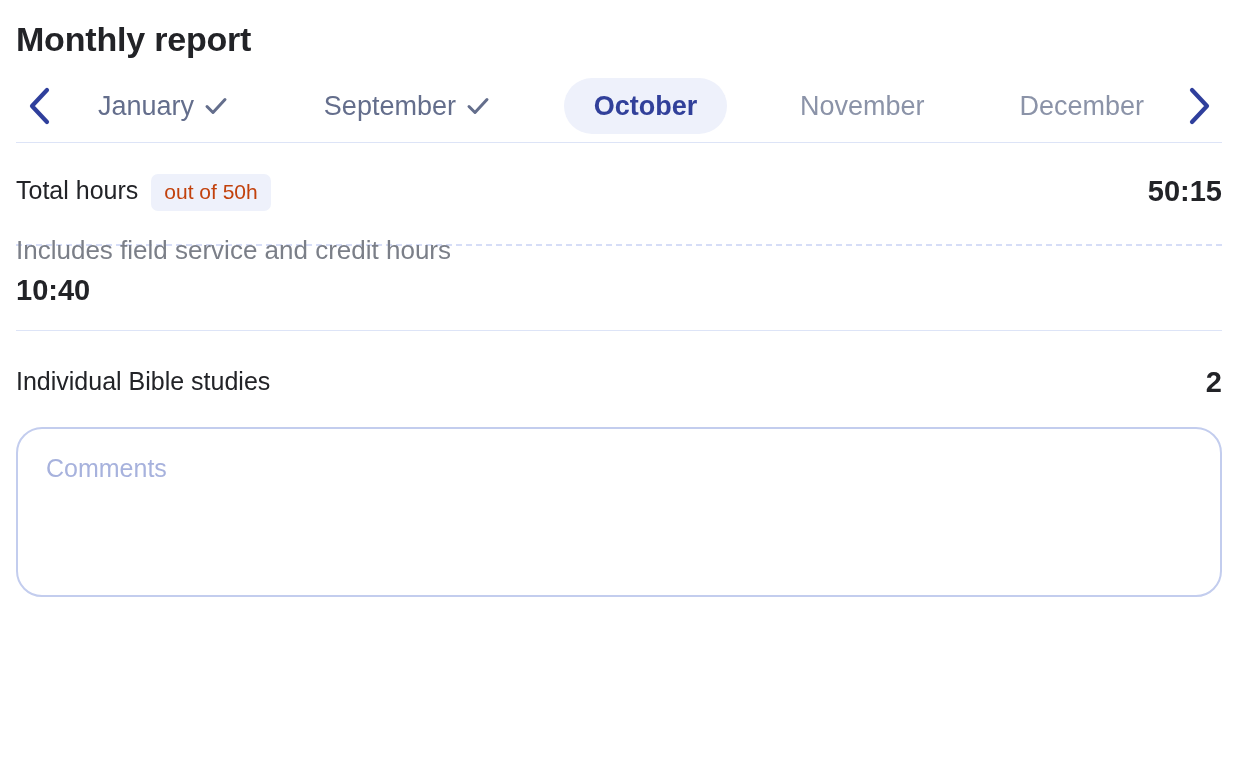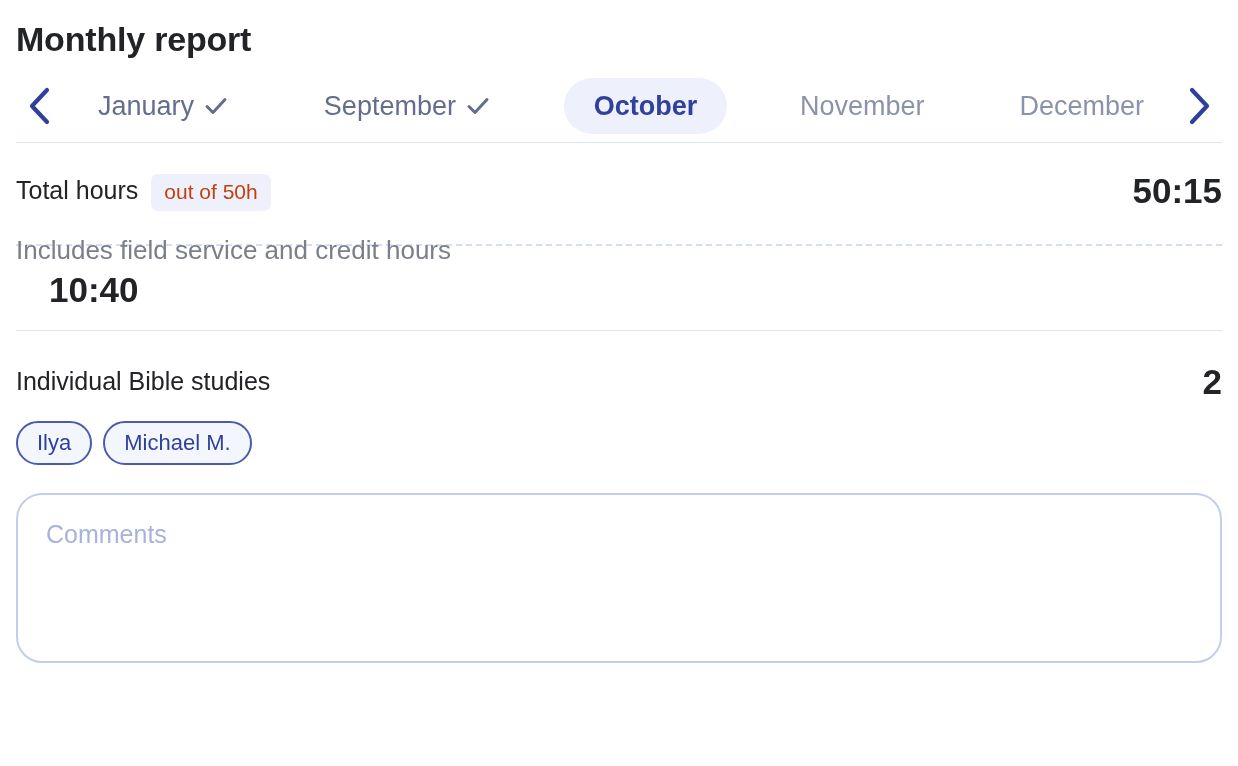--- a/index.html
+++ b/index.html
@@ -116,28 +116,27 @@
     line-height: 32px;
     color: #222327;
   }
   .row-sub {
     font-size: 26px;
     line-height: 28px;
     color: #7b7f88;
     margin-top: 25px;
   }
   .row-value {
-    font-size: 35px;
+    font-size: 29px;
     font-weight: 700;
     color: #222327;
     line-height: 34px;
     white-space: nowrap;
     flex: 0 0 auto;
     text-align: right;
-    margin-left: 33px;
   }
 
   .badge {
     background: #eef1fb;
     color: #c2410c;
     font-size: 21px;
     line-height: 26px;
     border-radius: 7px;
     padding: 5px 13px 6px;
     white-space: nowrap;
@@ -260,21 +259,17 @@
   <hr class="rule">
 
   <div class="section-studies">
     <div class="row">
       <div class="row-main">
         <span class="row-label">Individual Bible studies</span>
       </div>
       <div class="row-value">2</div>
     </div>
 
-    <div class="chips">
-      <span class="chip">Ilya</span>
-      <span class="chip">Michael M.</span>
-    </div>
   </div>
 
   <textarea class="comments-box" placeholder="Comments" style=""></textarea>
 
 </div>
 
 </body></html>

